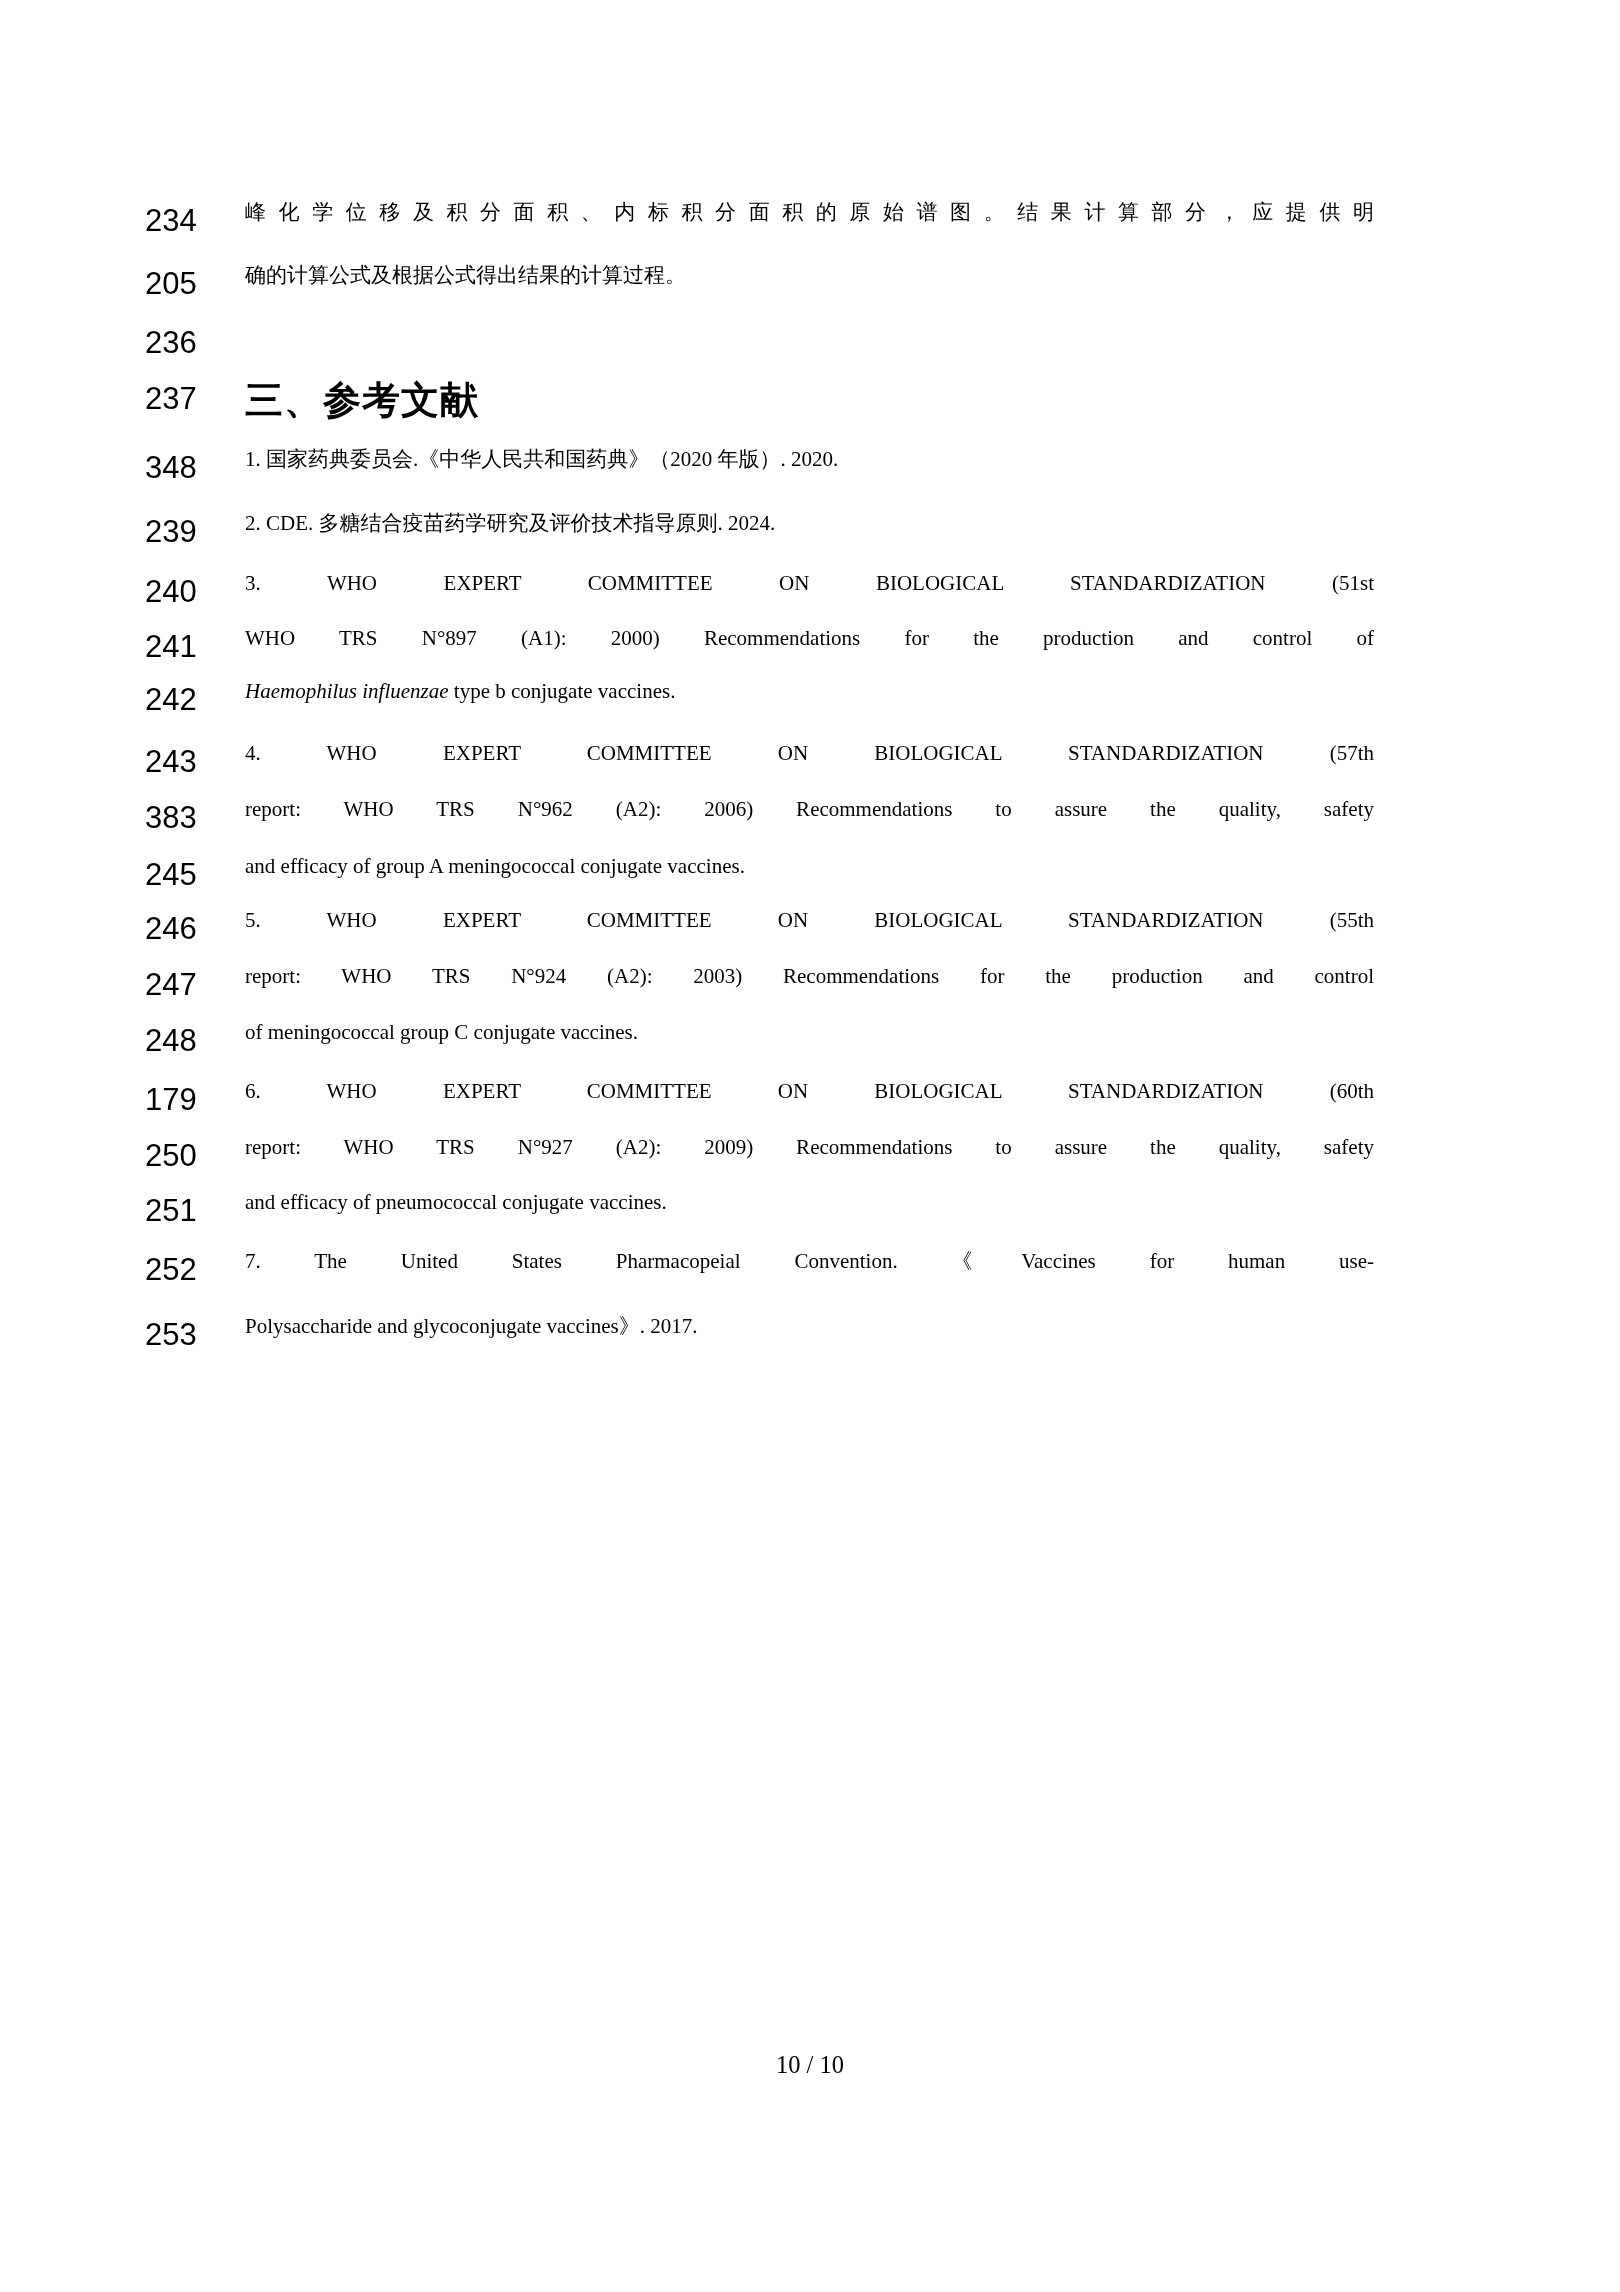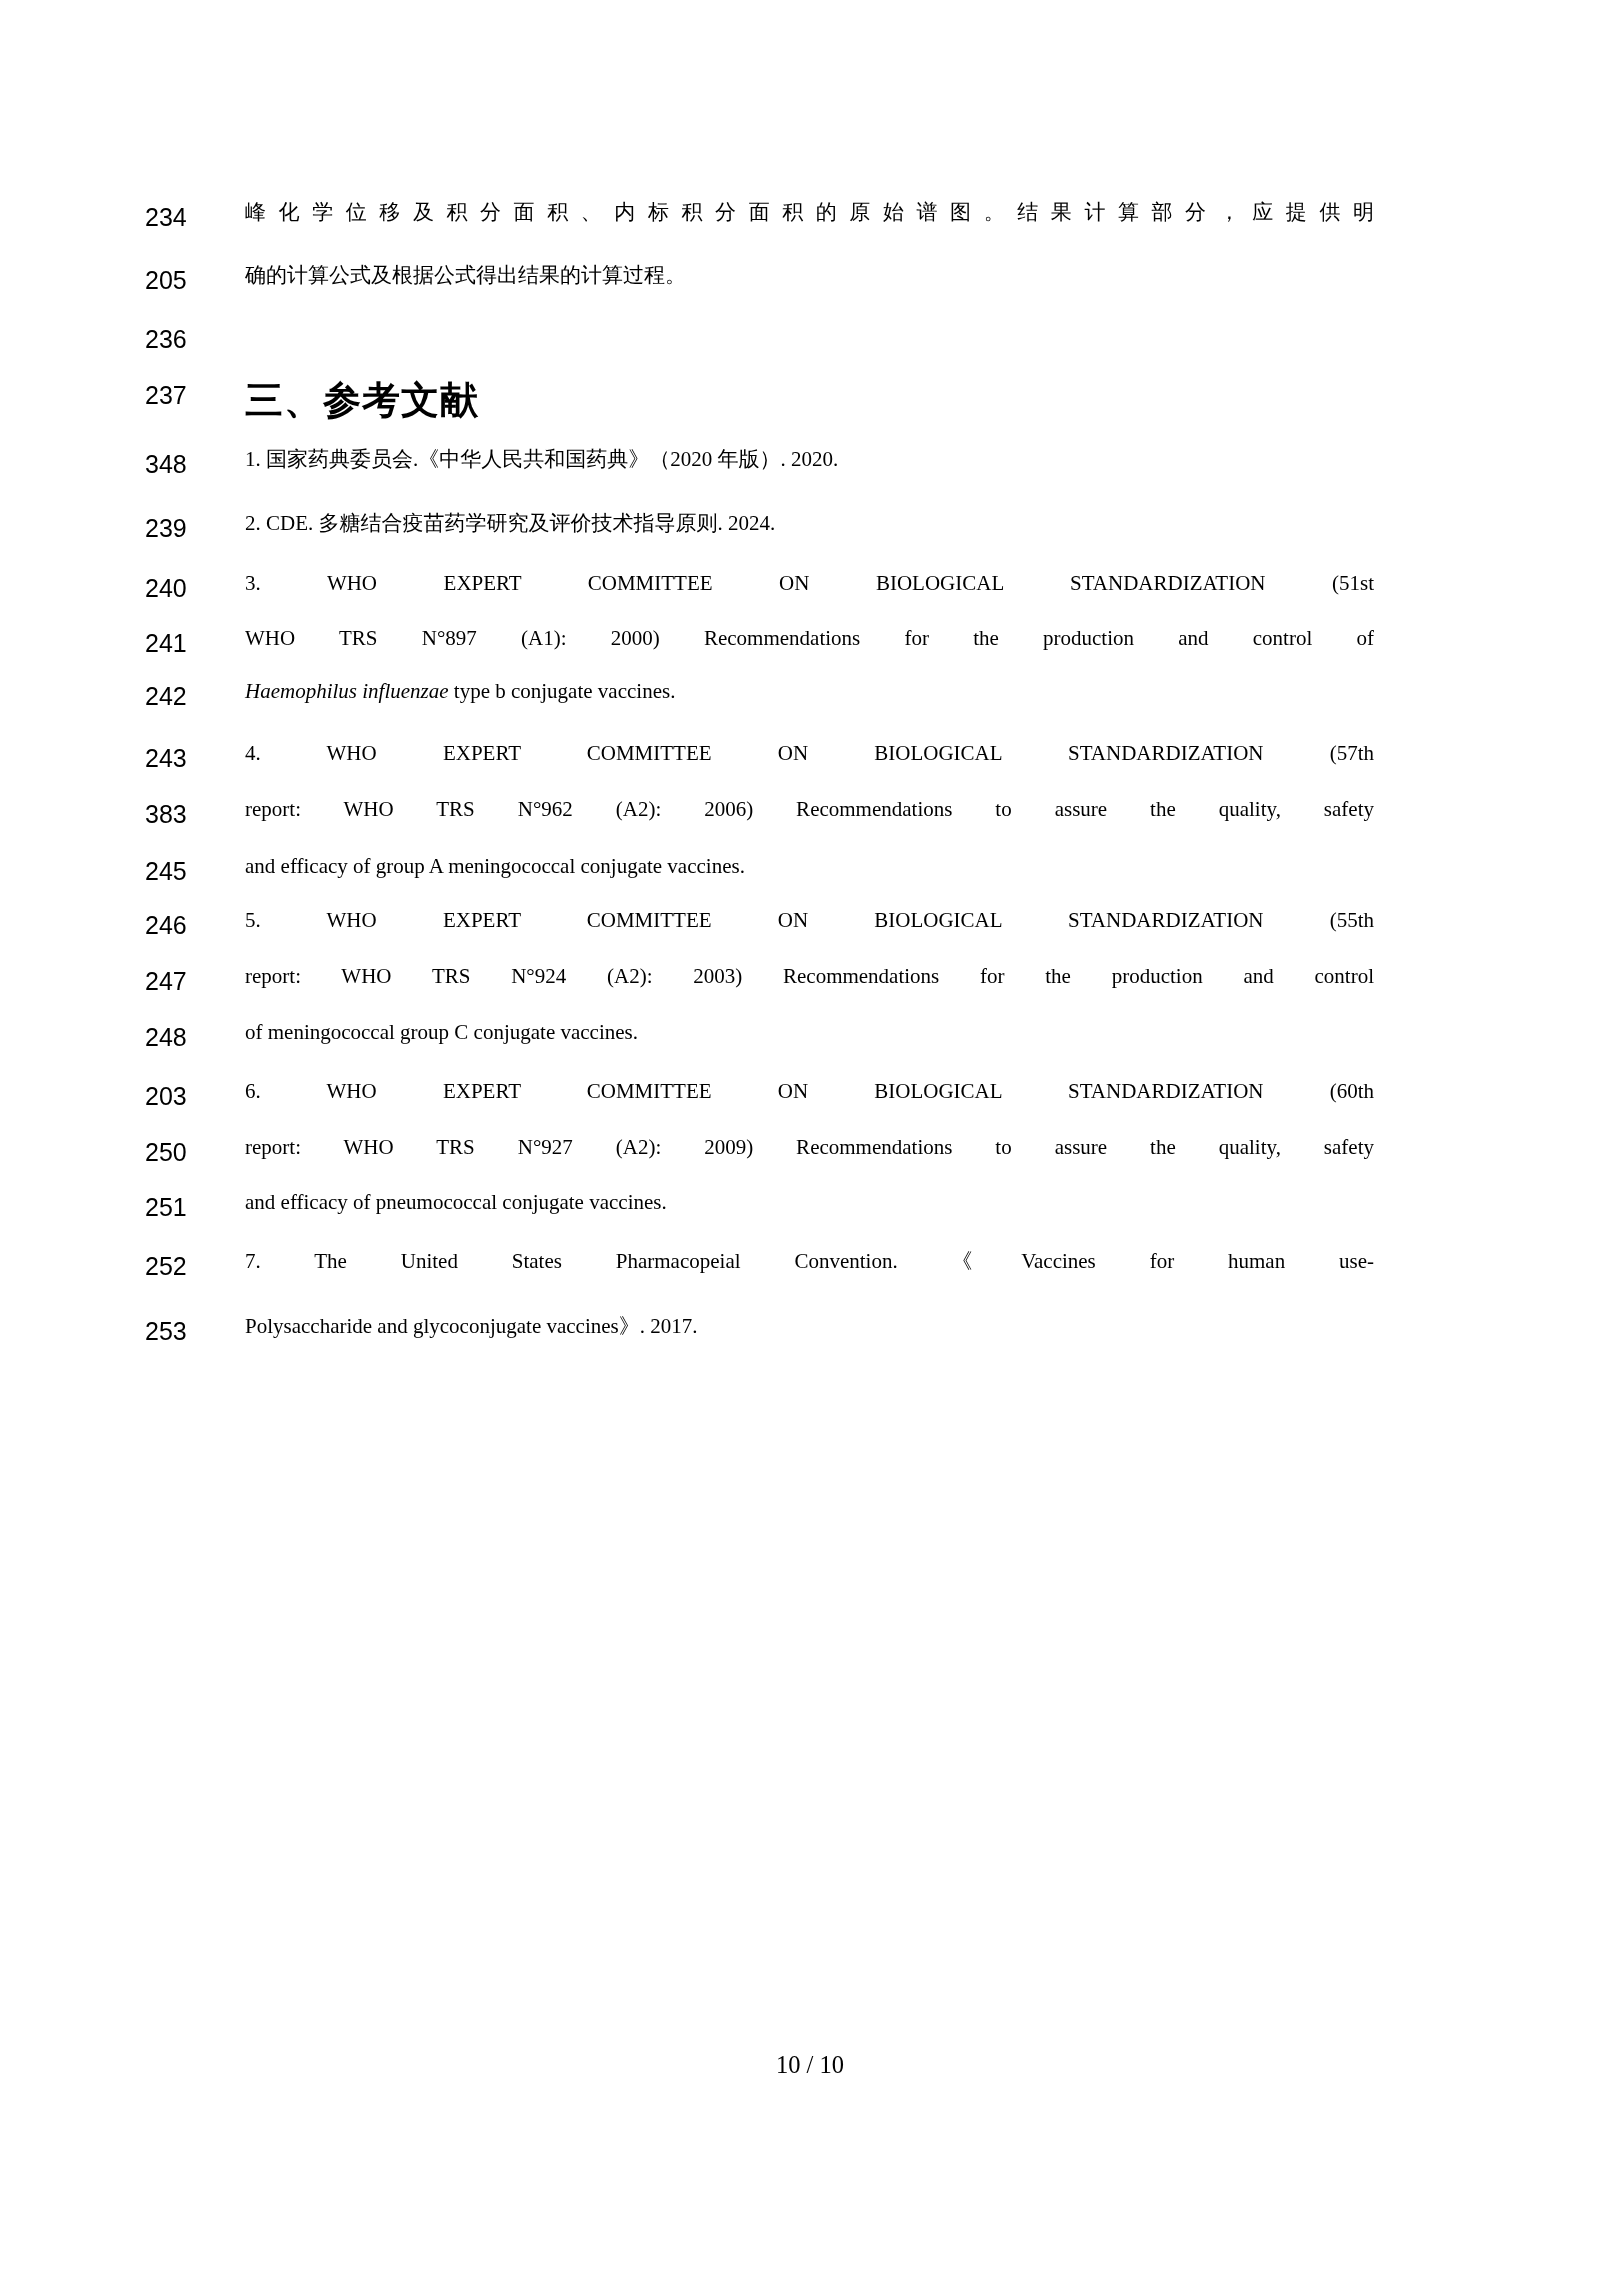--- a/index.html
+++ b/index.html
@@ -20,21 +20,21 @@
     left: 0;
     width: 1620px;
     height: 43px;
     white-space: nowrap;
   }
   .lineno {
     position: absolute;
     left: 145px;
     top: 2.9px;
     font-family: "Liberation Sans", "DejaVu Sans", sans-serif;
-    font-size: 25px;
+    font-size: 31px;
     line-height: 1.2;
     color: #000000;
   }
   .linetext {
     position: absolute;
     left: 245px;
     top: 0;
     width: 1129px;
     font-family: "Liberation Serif", "DejaVu Serif", serif;
     font-size: 21px;
@@ -140,21 +140,21 @@
     <span class="lineno">247</span>
     <span class="linetext just">report: WHO TRS N°924 (A2): 2003) Recommendations for the production and control</span>
   </div>
 
   <div class="row" style="top:1019px">
     <span class="lineno">248</span>
     <span class="linetext">of meningococcal group C conjugate vaccines.</span>
   </div>
 
   <div class="row" style="top:1078px">
-    <span class="lineno">203</span>
+    <span class="lineno">179</span>
     <span class="linetext just">6. WHO EXPERT COMMITTEE ON BIOLOGICAL STANDARDIZATION (60th</span>
   </div>
 
   <div class="row" style="top:1134px">
     <span class="lineno">250</span>
     <span class="linetext just">report: WHO TRS N°927 (A2): 2009) Recommendations to assure the quality, safety</span>
   </div>
 
   <div class="row" style="top:1189px">
     <span class="lineno">251</span>

